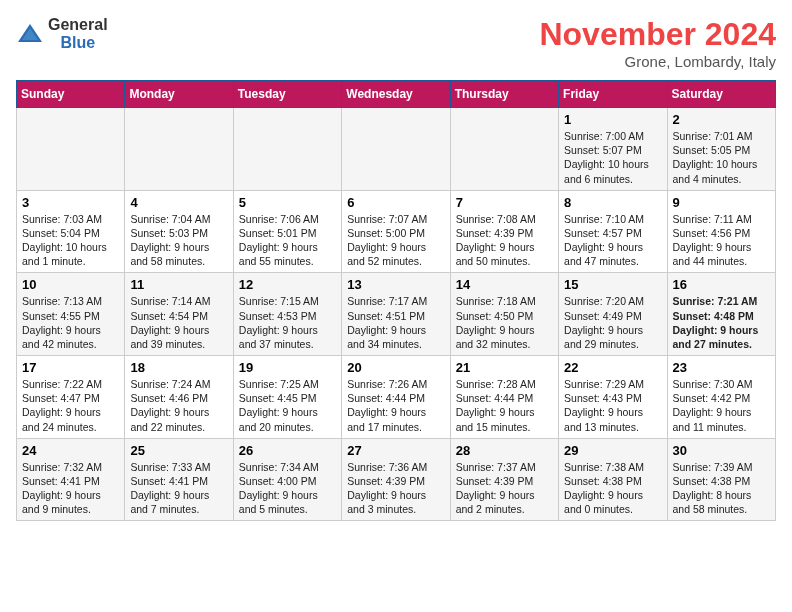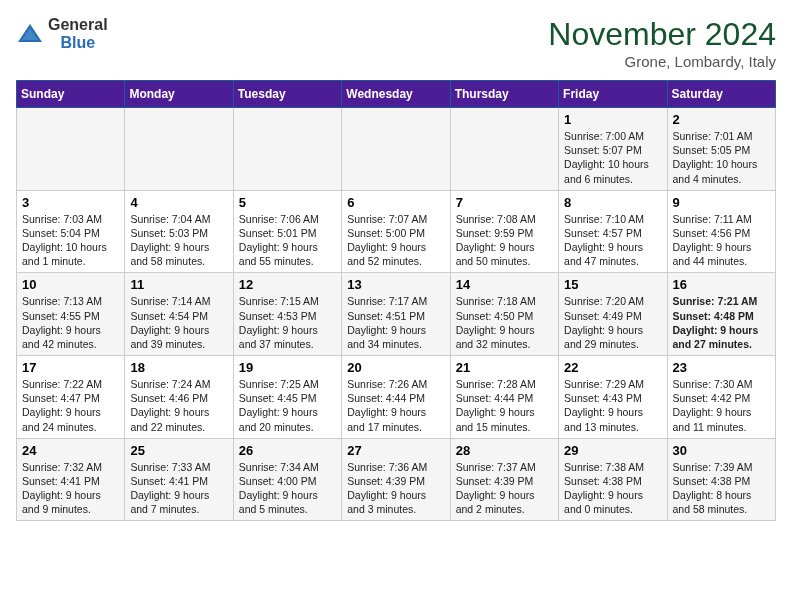--- a/index.html
+++ b/index.html
@@ -39,34 +39,34 @@
     }
     .logo-icon {
       width: 28px;
       height: 28px;
     }
     .title-block {
       text-align: right;
     }
     .month-title {
       font-size: 32px;
-      font-weight: normal;
-      color: #14532d;
+      font-weight: bold;
+      color: #ef4444;
     }
     .location {
       font-size: 15px;
       color: #555;
     }
     table {
       width: 100%;
       border-collapse: collapse;
       font-size: 11px;
     }
     thead tr th {
-      background: #4c1d95;
+      background: #be185d;
       color: #fff;
       padding: 6px 4px;
       text-align: left;
       font-size: 12px;
       font-weight: bold;
       border: 1px solid #1a5a9a;
     }
     tbody tr td {
       border: 1px solid #ccc;
       vertical-align: top;
@@ -155,21 +155,21 @@
 and 58 minutes.</span></td>
         <td><span class="day-num">5</span><span class="day-info" style="white-space: pre-line;">Sunrise: 7:06 AM
 Sunset: 5:01 PM
 Daylight: 9 hours
 and 55 minutes.</span></td>
         <td><span class="day-num">6</span><span class="day-info" style="white-space: pre-line;">Sunrise: 7:07 AM
 Sunset: 5:00 PM
 Daylight: 9 hours
 and 52 minutes.</span></td>
         <td><span class="day-num">7</span><span class="day-info" style="white-space: pre-line;">Sunrise: 7:08 AM
-Sunset: 9:59 PM
+Sunset: 4:39 PM
 Daylight: 9 hours
 and 50 minutes.</span></td>
         <td><span class="day-num">8</span><span class="day-info" style="white-space: pre-line;">Sunrise: 7:10 AM
 Sunset: 4:57 PM
 Daylight: 9 hours
 and 47 minutes.</span></td>
         <td><span class="day-num">9</span><span class="day-info" style="white-space: pre-line;">Sunrise: 7:11 AM
 Sunset: 4:56 PM
 Daylight: 9 hours
 and 44 minutes.</span></td>

